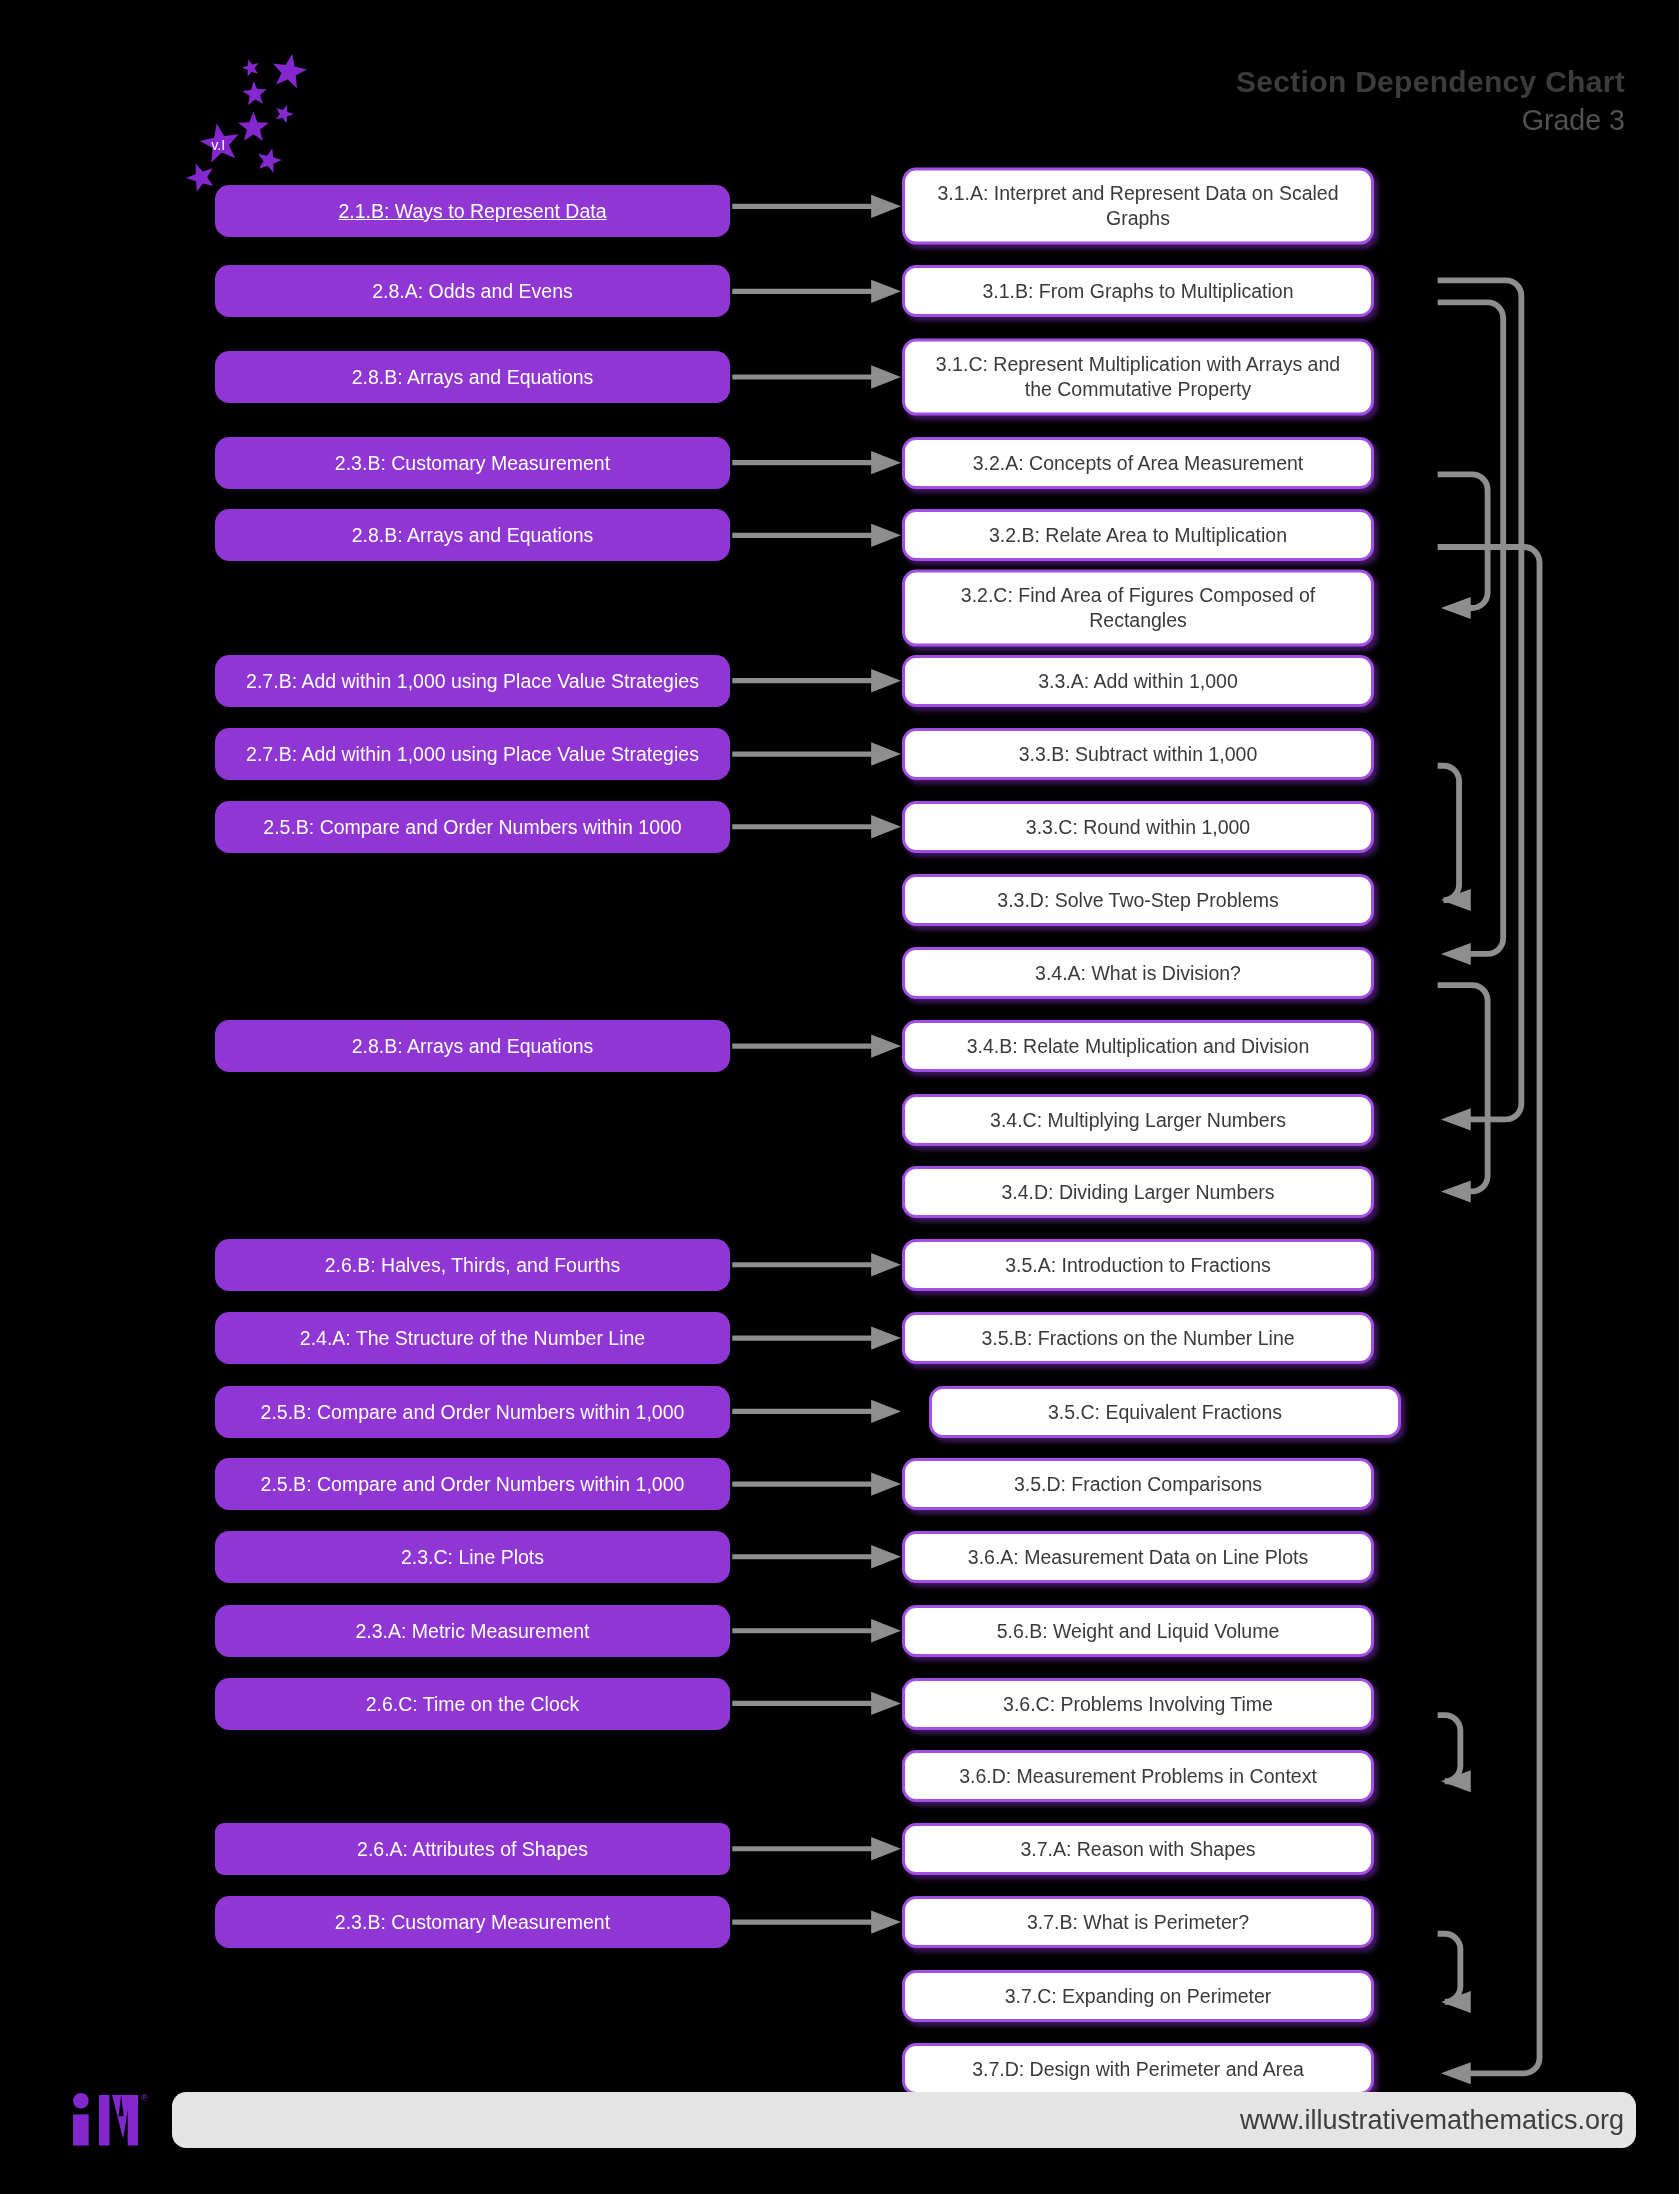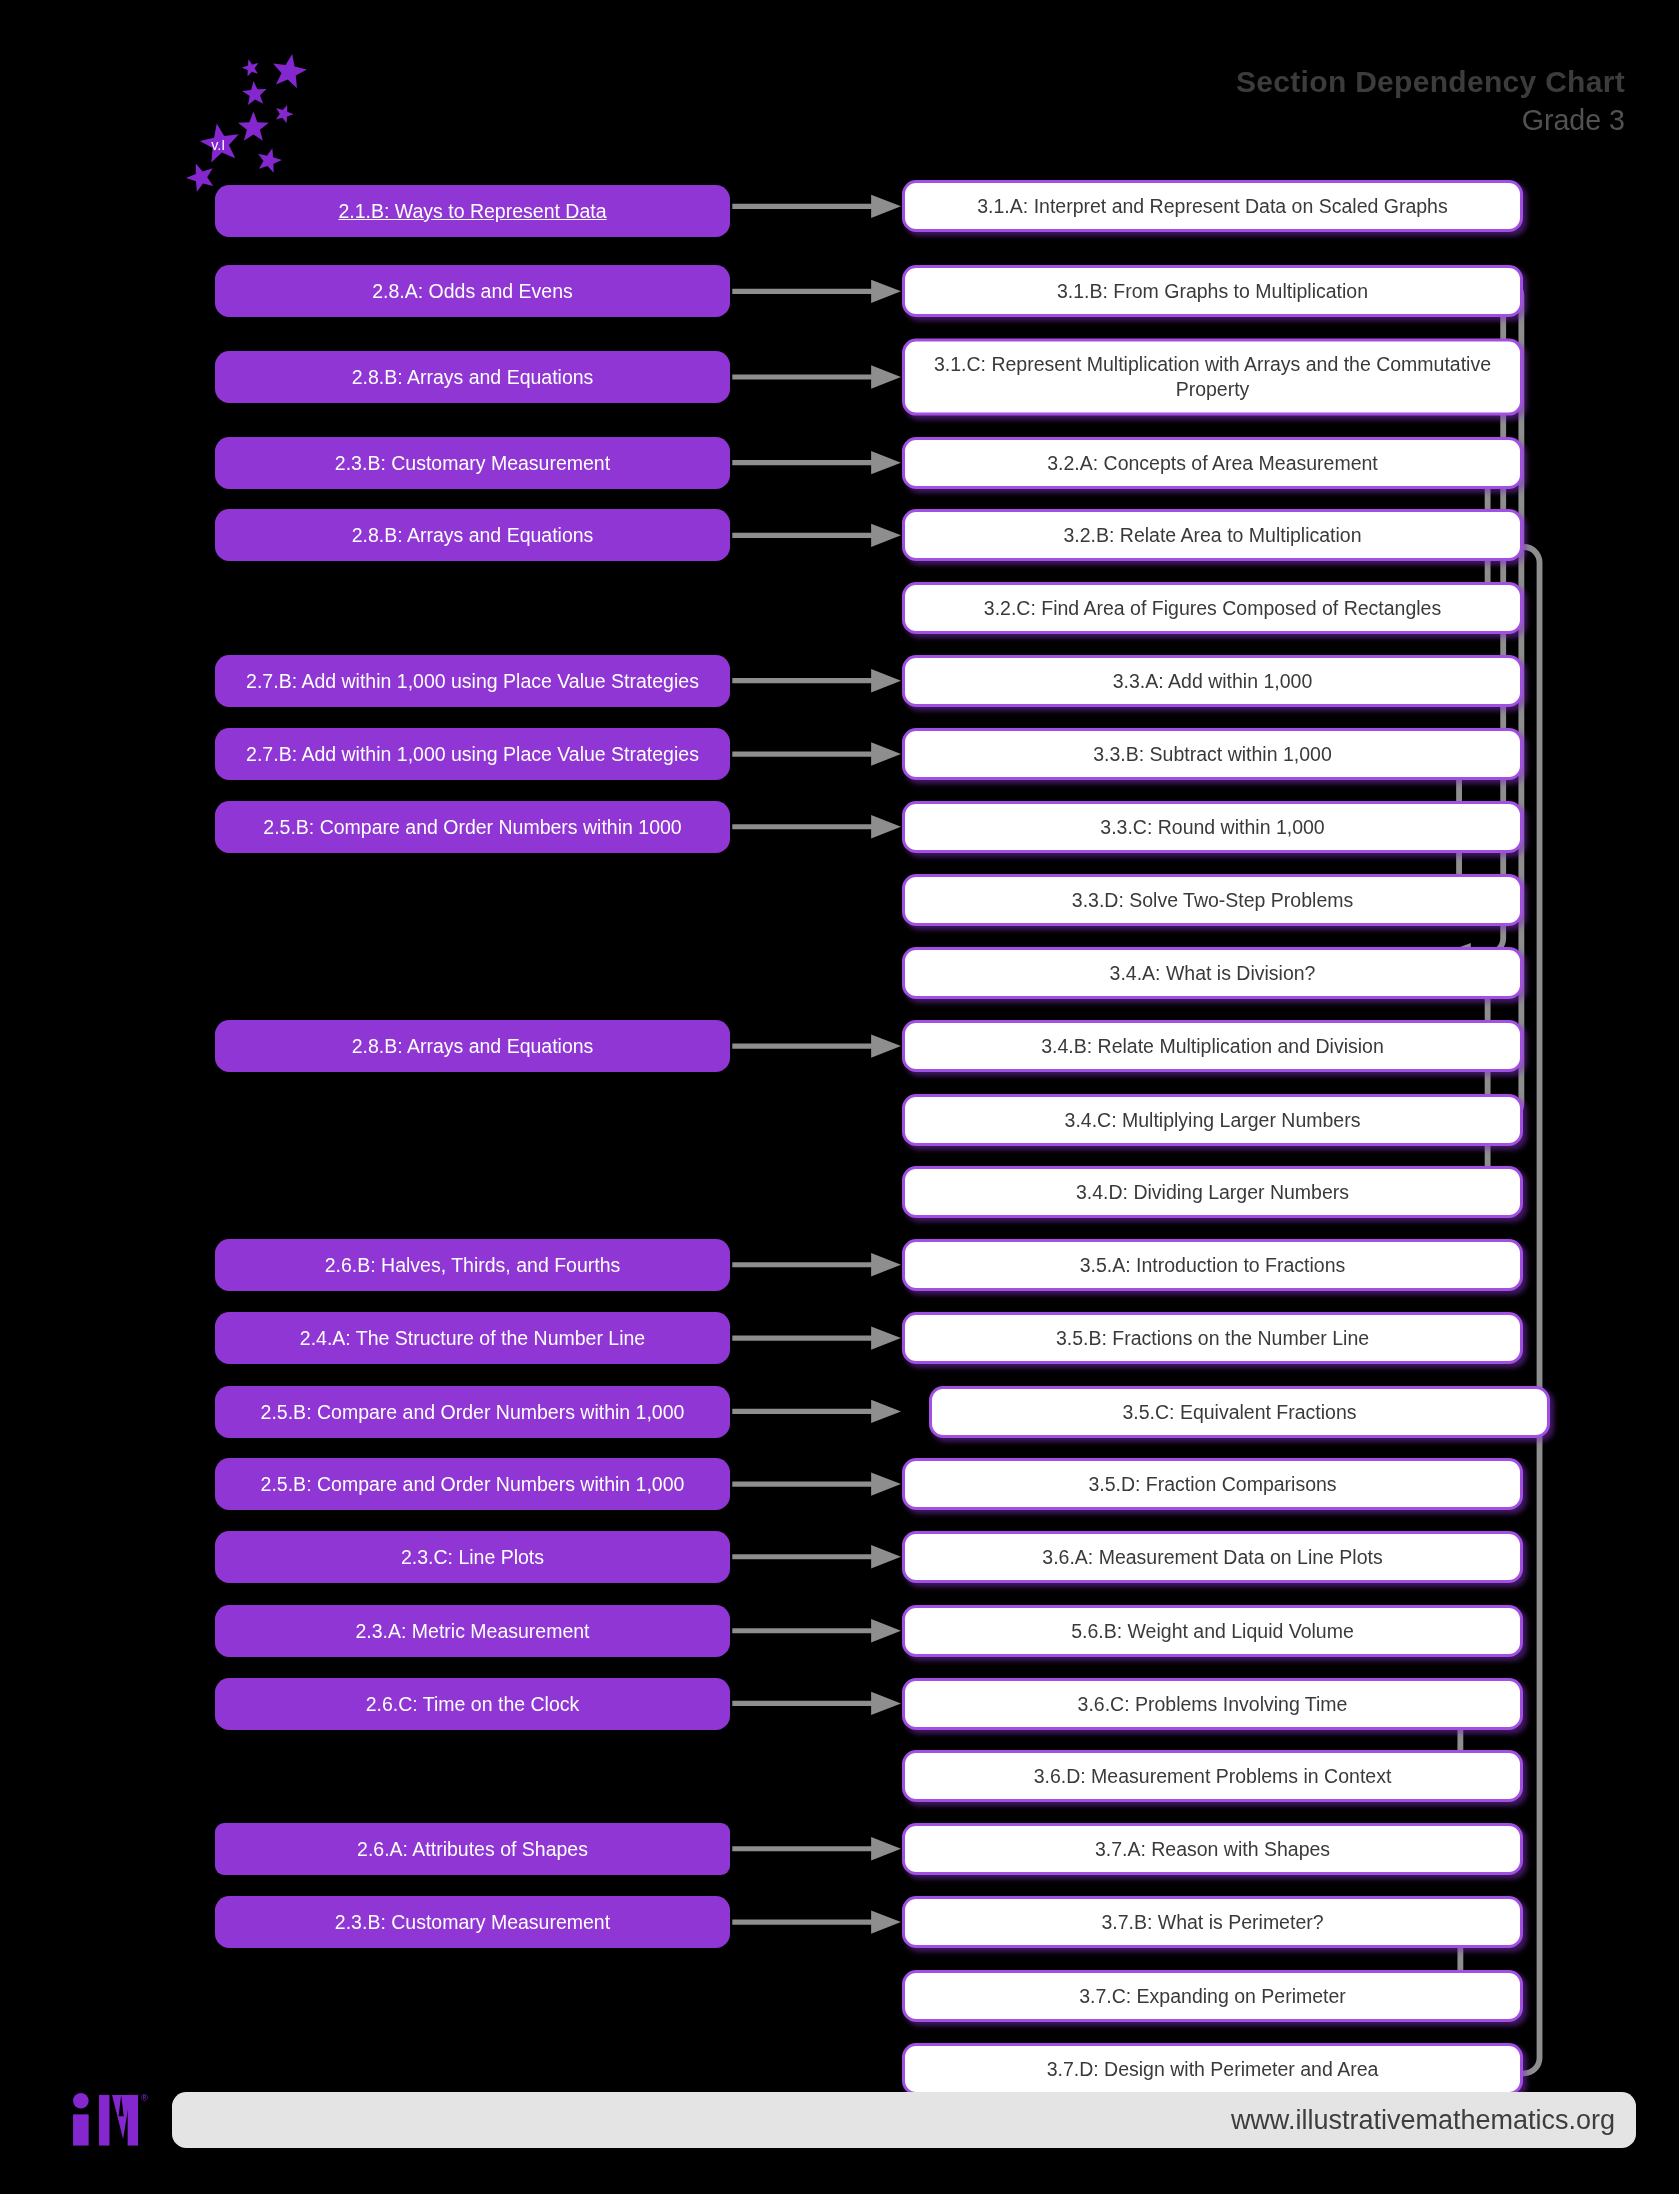--- a/index.html
+++ b/index.html
@@ -38,38 +38,38 @@
     min-height:52px;
     padding:10.4px 22px;
     border-radius:14.3px;
   }
   .lbox{
     left:215px; width:515px;
     background:var(--purple);
     color:#fff;
   }
   .rbox{
-    left:902px; width:621px;
+    left:902px; width:472px;
     background:#fff;
     border:3.9px solid var(--border-purple);
     color:var(--box-text);
     box-shadow:3.2px 3.9px 5.8px rgba(125,45,190,0.5);
   }
   #connector-layer{
     position:absolute; left:0; top:0;
     pointer-events:none;
   }
   .footer-bar{
     position:absolute;
     left:172px; right:44px;
     top:2092px; height:56px;
     background:var(--footer-bar);
     border-radius:14.3px;
     display:flex; align-items:center; justify-content:flex-end;
-    padding-right:21px; box-sizing:border-box;
+    padding-right:12px; box-sizing:border-box;
     font-size:27px; color:var(--footer-text);
   }
   .logo-svg{ position:absolute; left:62px; top:2085px; }
   .stars-svg{ position:absolute; left:175px; top:49px; }
 </style>
 </head>
 <body>
 
 <svg class="stars-svg" width="149" height="156" viewBox="0 0 230 240" id="stars">
     <polygon points="113.4,15.5 119.1,23.5 128.7,21.4 122.9,29.3 127.9,37.8 118.5,34.7 112.0,42.1 112.1,32.2 103.0,28.3 112.4,25.3" fill="#8527CE"></polygon>

